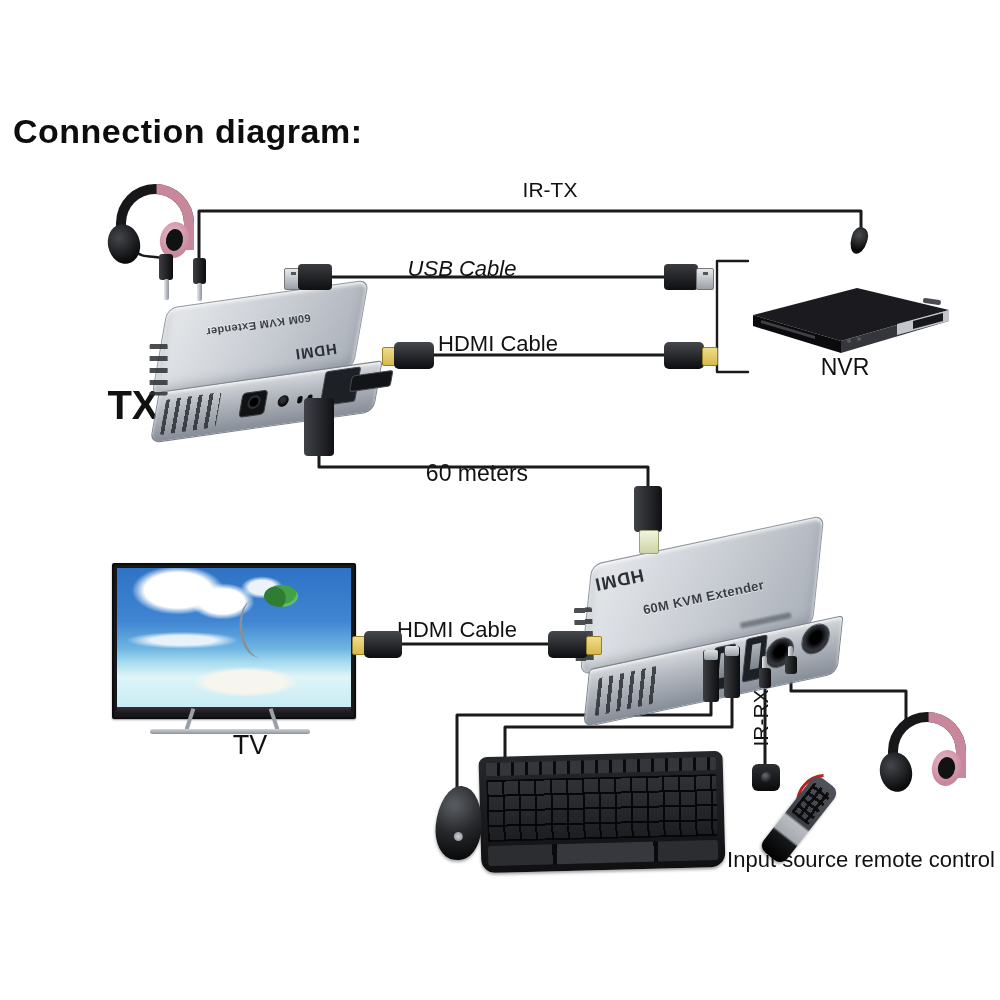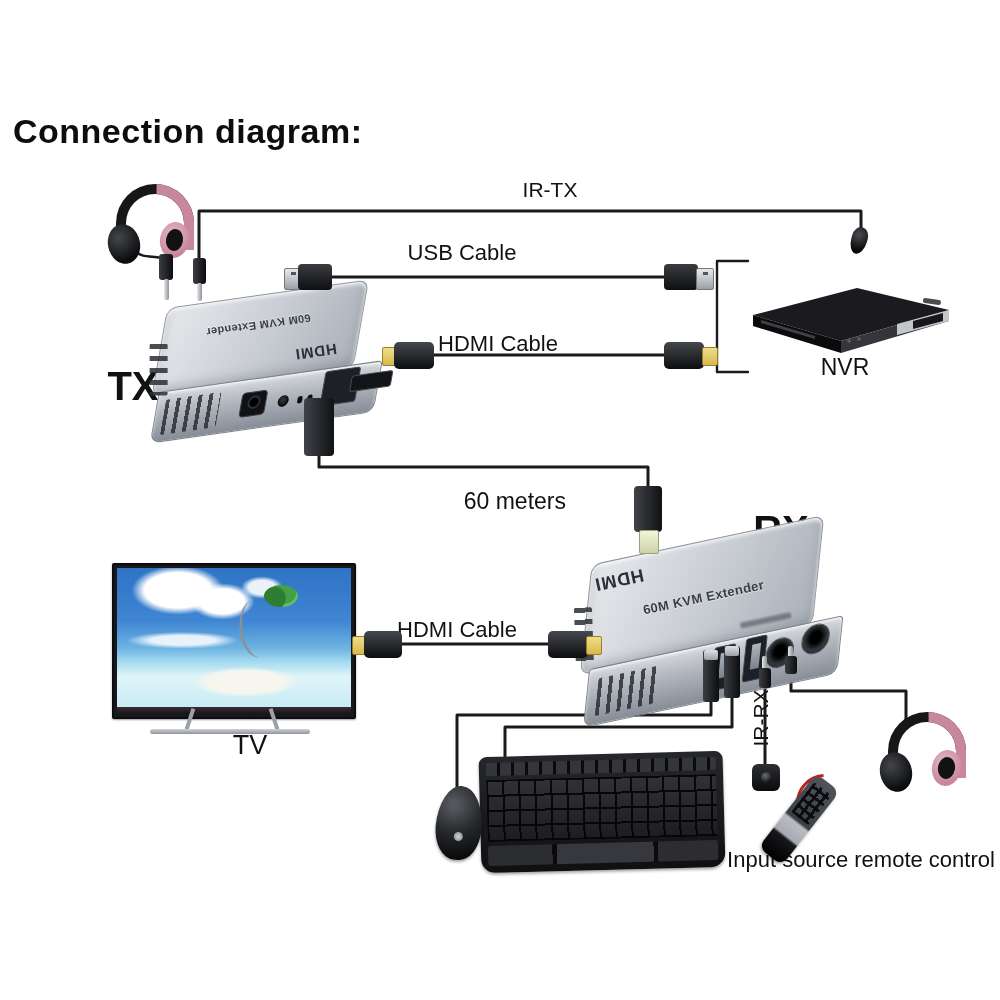--- a/index.html
+++ b/index.html
@@ -1,19 +1,19 @@
 <!DOCTYPE html>
 <html style="--line: #1a1a1a; --label: #111111; --pink: #c9879c; --ir-red: #c4241f; --gold: #d8b84e; --sky: #2f73c5;"><head>
 <meta charset="utf-8">
 <style>
   html,body{margin:0;padding:0;background:#fff;}
   .canvas{position:relative;width:1000px;height:1000px;background:#fff;overflow:hidden;
           font-family:"Liberation Sans",sans-serif;color:#111;border-radius:17px;}
   .lbl{position:absolute;color:var(--label,#111);font-size:22px;text-align:center;white-space:nowrap;}
-  .lbl-big{font-weight:bold;font-size:40px;}
+  .lbl-big{font-weight:bold;font-size:40px;margin-top:19px;}
   .title{position:absolute;left:13px;top:112px;font-size:34px;font-weight:bold;letter-spacing:.5px;color:#0d0d0d;}
   svg.wires{position:absolute;left:0;top:0;z-index:1;}
   .wire{fill:none;stroke:var(--line,#1a1a1a);stroke-width:3;stroke-linejoin:round;stroke-linecap:round;}
   .wire-thin{stroke-width:2.4;}
 
   
   .conn{position:absolute;z-index:4;}
   .usb-body{background:linear-gradient(#3a3c40,#0e0f11);border-radius:4px;}
   .usb-tip{background:linear-gradient(#e8eaec,#9aa0a8);border:1px solid #777;border-radius:2px;}
   .usb-tip i{display:block;width:5px;height:3px;background:#555;margin:3px auto 0;}
@@ -141,21 +141,21 @@
   </div>
 
   <div class="conn jack-body" style="left:159px;top:254px;width:14px;height:26px;"></div>
   <div class="conn jack-shaft" style="left:164px;top:279px;width:5px;height:21px;"></div>
   <div class="conn jack-body" style="left:193px;top:258px;width:13px;height:26px;"></div>
   <div class="conn jack-shaft" style="left:197px;top:283px;width:5px;height:18px;"></div>
 
   <div class="ir-emitter"></div>
   <div class="lbl" style="left:500px;top:178px;width:100px;font-size:21px;">IR-TX</div>
 
-  <div class="lbl" style="left:380px;top:240px;width:164px;">USB Cable</div>
+  <div class="lbl" style="left:380px;top:256px;width:164px;font-style:italic;">USB Cable</div>
   <div class="conn usb-tip" style="left:284px;top:268px;width:16px;height:20px;">
       <i></i>
     </div>
   <div class="conn usb-body" style="left:298px;top:264px;width:34px;height:26px;"></div>
   <div class="conn usb-body" style="left:664px;top:264px;width:34px;height:26px;"></div>
   <div class="conn usb-tip" style="left:696px;top:268px;width:16px;height:20px;">
       <i></i>
     </div>
 
   <div class="lbl" style="left:416px;top:331px;width:164px;">HDMI Cable</div>
@@ -192,21 +192,21 @@
       <div class="port-rj45" style="left:168px;top:2px;width:34px;height:32px;"></div>
       <div class="port-hdmi" style="left:196px;top:10px;width:40px;height:14px;"></div>
     </div>
     <div class="vents" style="left:2px;top:34px;width:18px;height:52px;transform:rotate(8deg);"></div>
     <div class="model flip" style="left:36px;top:24px;width:160px;font-size:11px;text-align:center;">60M KVM Extender</div>
     <div class="brand flip" style="left:148px;top:56px;font-size:15px;">HDMI</div>
   </div>
   <div class="lbl lbl-big" style="left:98px;top:364px;width:70px;">TX</div>
 
   <div class="conn cat-body" style="left:304px;top:398px;width:30px;height:58px;"></div>
-  <div class="lbl" style="left:388px;top:488px;width:178px;font-size:23px;text-align:right;">60 meters</div>
+  <div class="lbl" style="left:388px;top:460px;width:178px;font-size:23px;">60 meters</div>
   <div class="conn cat-body" style="left:634px;top:486px;width:28px;height:46px;"></div>
   <div class="conn cat-tip" style="left:639px;top:530px;width:18px;height:22px;"></div>
 
   <div class="ext" style="left:572px;top:542px;width:268px;height:172px;transform:rotate(-12deg);">
     <div class="face-top" style="left:18px;top:0;width:236px;height:104px;"></div>
     <div class="face-front" style="left:2px;top:102px;width:258px;height:54px;">
       <div class="vents" style="left:10px;top:10px;width:60px;height:36px;background:repeating-linear-gradient(90deg,#2b2e33 0 4px,rgba(0,0,0,0) 4px 11px);"></div>
       <div class="port-usb" style="left:128px;top:4px;width:20px;height:40px;">
           <i></i>
         </div>

